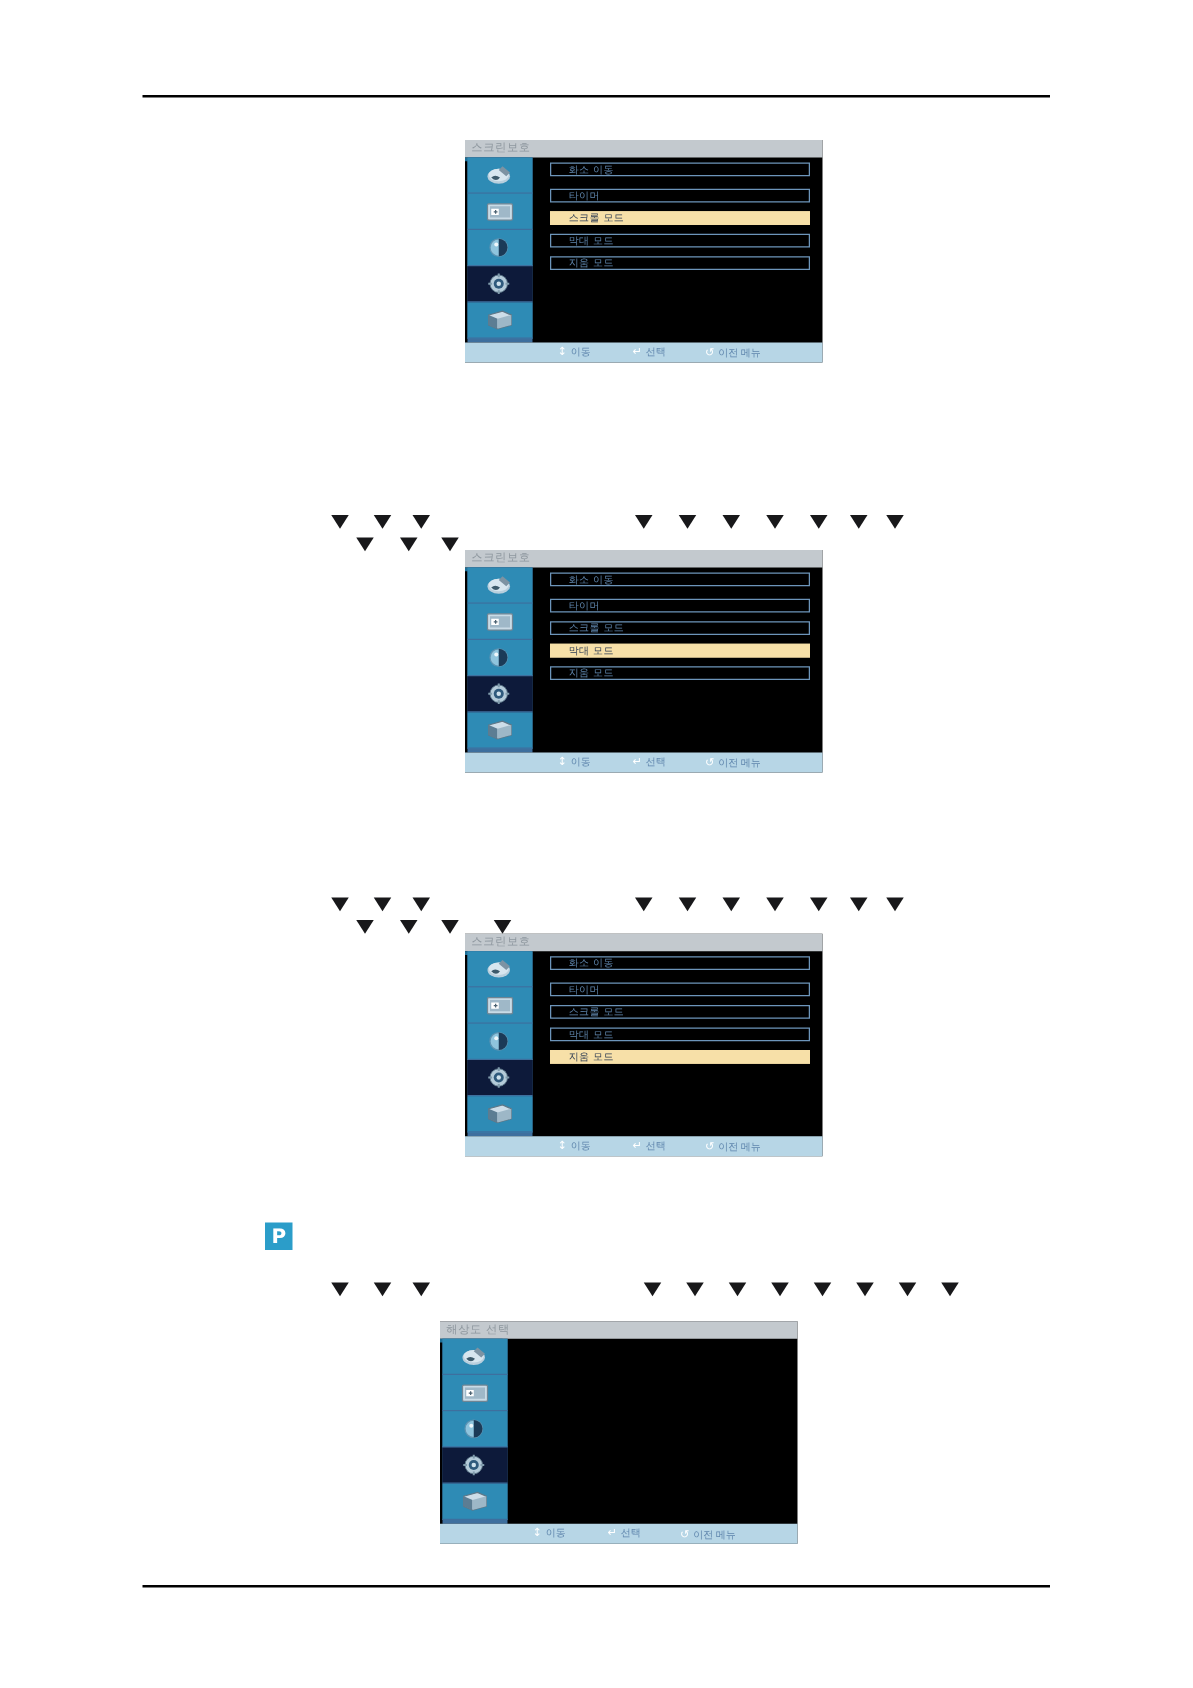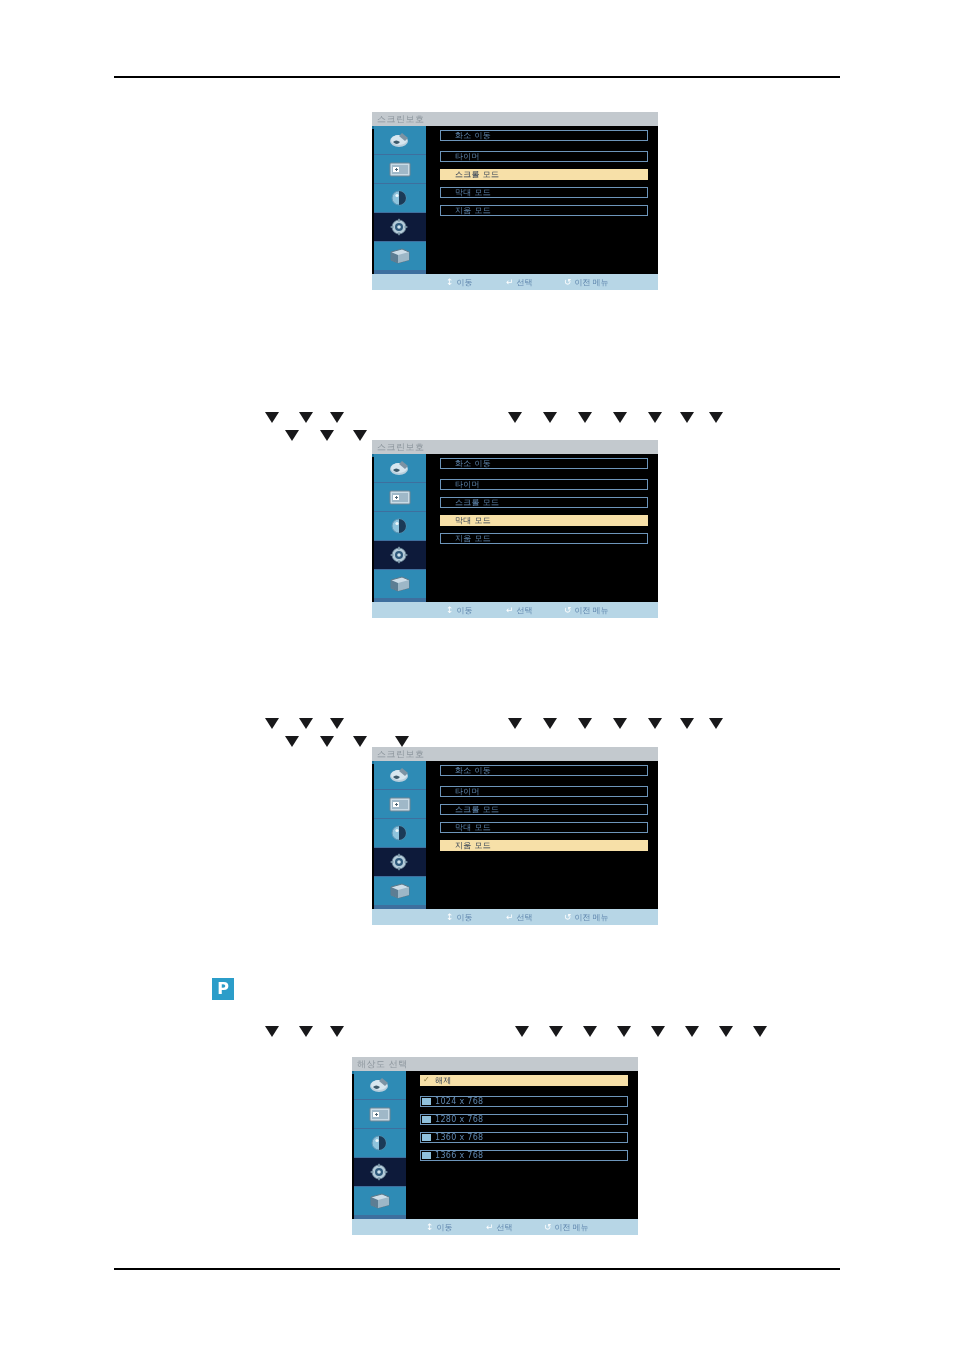--- a/index.html
+++ b/index.html
@@ -428,27 +428,20 @@
                   <rect x="2.6" y="8.2" width="3" height="1.6"></rect>
                   <rect x="16.4" y="8.2" width="3" height="1.6"></rect>
                 </g>
               </svg></span></div>
           <div class="rail-cell" style="top: 116px;"><span><svg width="24" height="19" viewBox="0 0 24 19">
                 <path d="M3 5 L14 2 L21 5 L21 13 L10 16 L3 13 Z" fill="#cddde8" stroke="#5f7888"></path>
                 <path d="M3 5 L10 8 L10 16 L3 13 Z" fill="#5c7d93"></path>
                 <path d="M10 8 L21 5 L21 13 L10 16 Z" fill="#9db7c7"></path>
               </svg></span></div>
         </div>
-        <div class="osd-items">
-          <div class="osd-row hl check" style="margin-bottom: 10px;">해제</div>
-          <div class="osd-row swatch">1024 x 768</div>
-          <div class="osd-row swatch">1280 x 768</div>
-          <div class="osd-row swatch">1360 x 768</div>
-          <div class="osd-row swatch">1366 x 768</div>
-        </div>
       </div>
       <div class="osd-foot">
         <div class="hint hint-move"><span class="g">↕</span><span>이동</span></div>
         <div class="hint hint-select"><span class="g">↵</span><span>선택</span></div>
         <div class="hint hint-back"><span class="g">↺</span><span>이전 메뉴</span></div>
       </div>
     </div>
   </div>
 
 <div class="page-rule bottom"></div>

